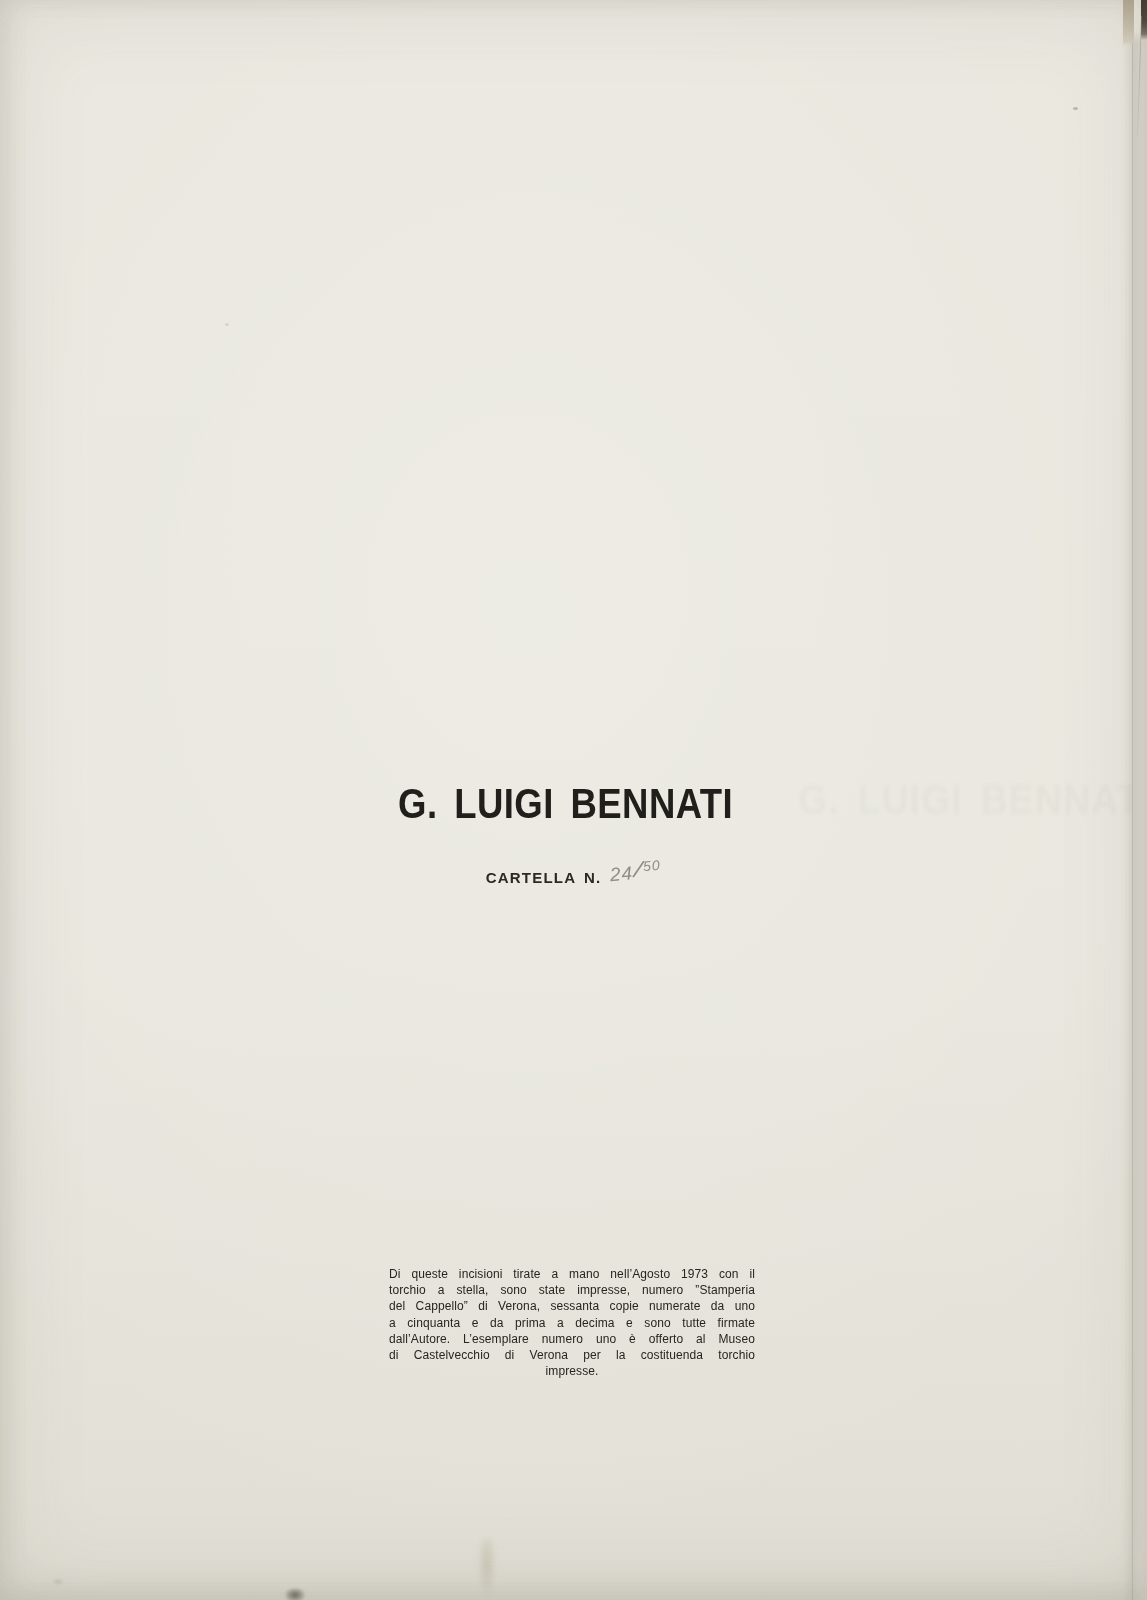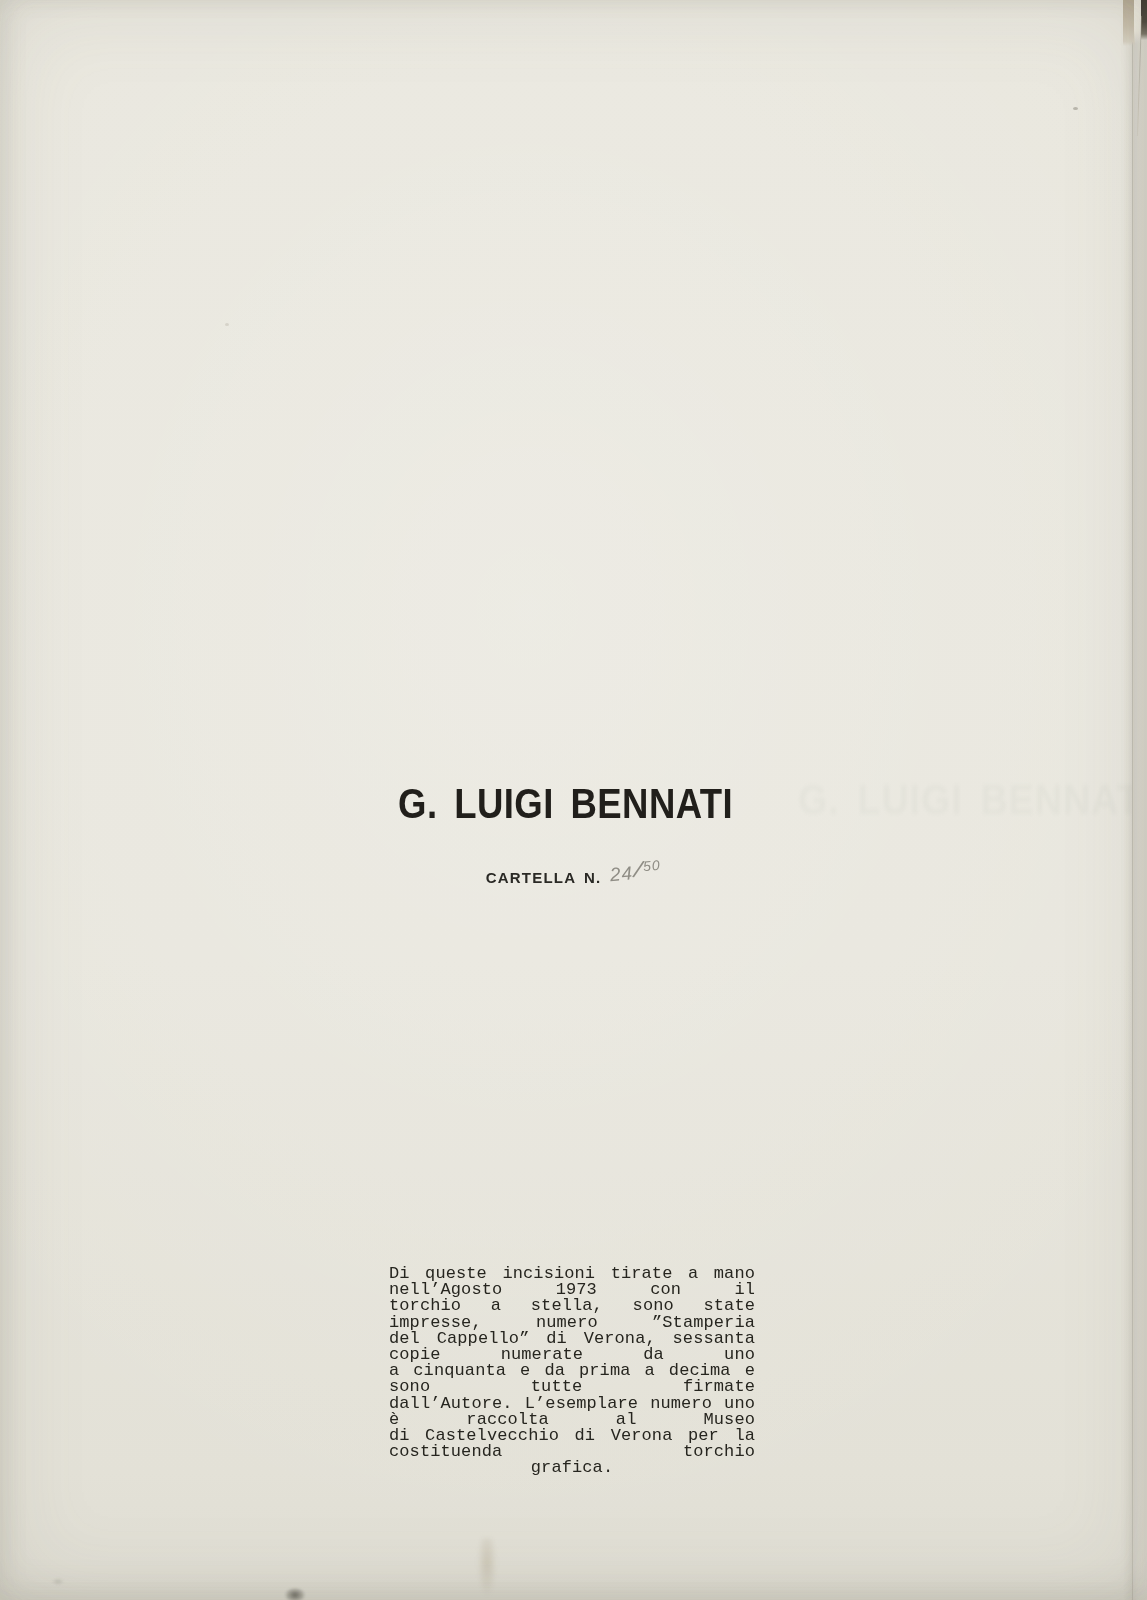--- a/index.html
+++ b/index.html
@@ -103,24 +103,23 @@
     margin-left: 4px;
     letter-spacing: 1px;
   }
   .hw-num  { font-size: 19px; }
   .hw-slash{ display: inline-block; font-size: 24px; transform: rotate(14deg) translateY(-1px); margin: 0 1px 0 2px; font-weight: 300; }
   .hw-den  { font-size: 14px; vertical-align: 7px; }
 
   
   .colophon {
     position: absolute; top: 1266px; left: 389px; width: 366px;
-    font-size: 17px; line-height: 16.2px;
+    font-size: 12px; line-height: 16.2px;
     color: #26251f;
     letter-spacing: 0.1px;
-    font-family: Liberation Mono, monospace;
   }
   .colophon .just {
     text-align: justify;
     text-align-last: justify;
   }
   .colophon .last {
     text-align: center;
   }
 
   
@@ -162,23 +161,23 @@
   <div class="cartella-row">
     <span class="cartella-label">CARTELLA N.</span>
     <span class="handwritten"><span class="hw-num">24</span><span class="hw-slash">/</span><span class="hw-den">50</span></span>
   </div>
 
   <div class="colophon">
     <div class="just">Di queste incisioni tirate a mano nell’Agosto 1973 con il</div>
     <div class="just">torchio a stella, sono state impresse, numero ”Stamperia</div>
     <div class="just">del Cappello” di Verona, sessanta copie numerate da uno</div>
     <div class="just">a cinquanta e da prima a decima e sono tutte firmate</div>
-    <div class="just">dall’Autore. L’esemplare numero uno è raccolta al Museo</div>
+    <div class="just">dall’Autore. L’esemplare numero uno è offerto al Museo</div>
     <div class="just">di Castelvecchio di Verona per la costituenda torchio</div>
-    <div class="last">grafica.</div>
+    <div class="last">impresse.</div>
   </div>
 
   <div class="sheet-edge-shadow"></div>
   <div class="sheet-edge-right"></div>
   <div class="corner-tan-strip"></div>
   <div class="corner-light-strip"></div>
   <div class="corner-dark-mark"></div>
   <div class="corner-fold-line"></div>
 
   <div class="smudge-bottom"></div>

